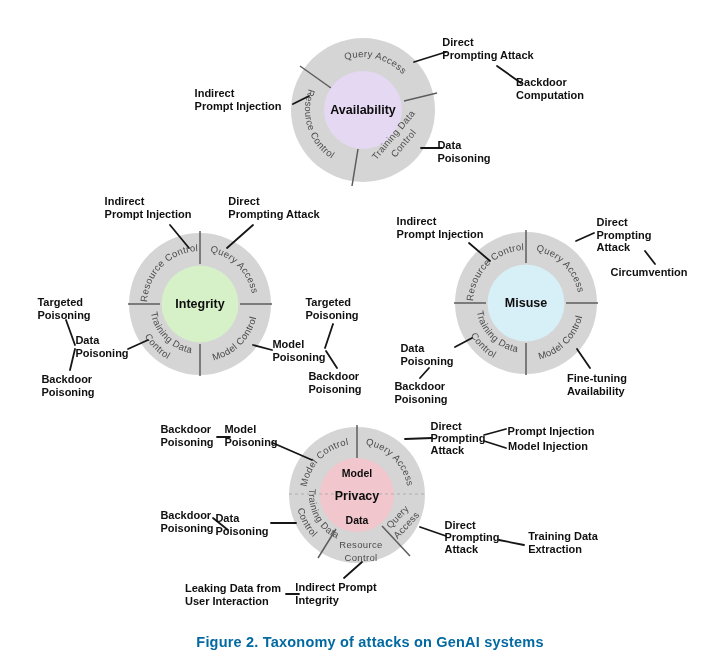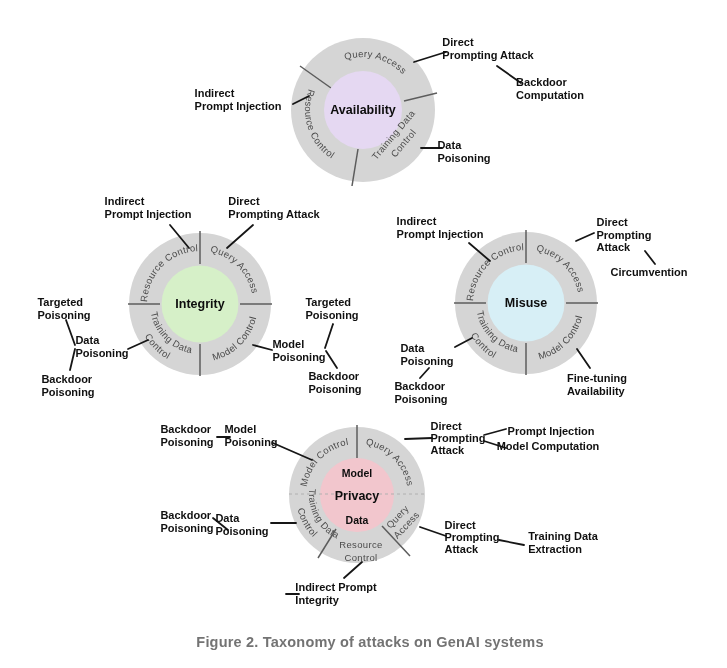--- a/index.html
+++ b/index.html
@@ -8,21 +8,21 @@
     font-family:"Liberation Sans", sans-serif; overflow:hidden;
   }
   .fig svg { position:absolute; left:0; top:0; }
   .lbl {
     position:absolute; transform:translate(-50%,-50%);
     white-space:pre-line; text-align:left;
     font-weight:bold; font-size:11px; line-height:12.5px; color:#101010;
   }
   .caption {
     position:absolute; transform:translate(-50%,-50%);
-    font-weight:bold; font-size:14.5px; color:#737373; white-space:nowrap;
+    font-weight:bold; font-size:14.5px; color:#0369a1; white-space:nowrap;
     letter-spacing:0.2px;
   }
   
   .conn  { stroke:#161616; stroke-width:1.8; stroke-linecap:round; }
   .divln { stroke:#5c5c5c; stroke-width:1.5; stroke-linecap:butt; }
   .dashln{ stroke:#b0b0b0; stroke-width:1; stroke-dasharray:3 3; }
   .seg   { font-family:"Liberation Sans",sans-serif; font-size:9.5px; fill:#4b4b4b; letter-spacing:0.35px; }
   .wtitle{ font-family:"Liberation Sans",sans-serif; font-size:12.5px; font-weight:bold; fill:#0d0d0d; }
   .wsub  { font-family:"Liberation Sans",sans-serif; font-size:10.5px; font-weight:bold; fill:#0d0d0d; }
 </style>
@@ -185,28 +185,30 @@
 Availability</div>
 
 <div class="lbl" style="left:187px;top:435px">Backdoor
 Poisoning</div>
 <div class="lbl" style="left:251px;top:435px">Model
 Poisoning</div>
 <div class="lbl" style="left:458px;top:438px;line-height:12px">Direct
 Prompting
 Attack</div>
 <div class="lbl" style="left:551px;top:431px">Prompt Injection</div>
-<div class="lbl" style="left:548px;top:446px">Model Computation</div>
+<div class="lbl" style="left:548px;top:446px">Model Injection</div>
 <div class="lbl" style="left:187px;top:521px">Backdoor
 Poisoning</div>
 <div class="lbl" style="left:242px;top:524px">Data
 Poisoning</div>
 <div class="lbl" style="left:472px;top:537px;line-height:12px">Direct
 Prompting
 Attack</div>
 <div class="lbl" style="left:563px;top:542px">Training Data
 Extraction</div>
+<div class="lbl" style="left:233px;top:594px">Leaking Data from
+User Interaction</div>
 <div class="lbl" style="left:336px;top:593px">Indirect Prompt
 Integrity</div>
 
 <div class="caption" style="left:370px;top:642px">Figure 2. Taxonomy of attacks on GenAI systems</div>
 
 </div>
 
 </body></html>

